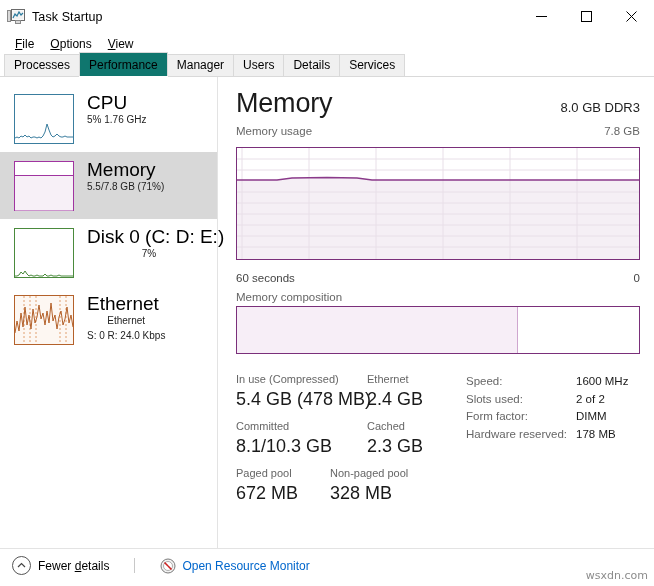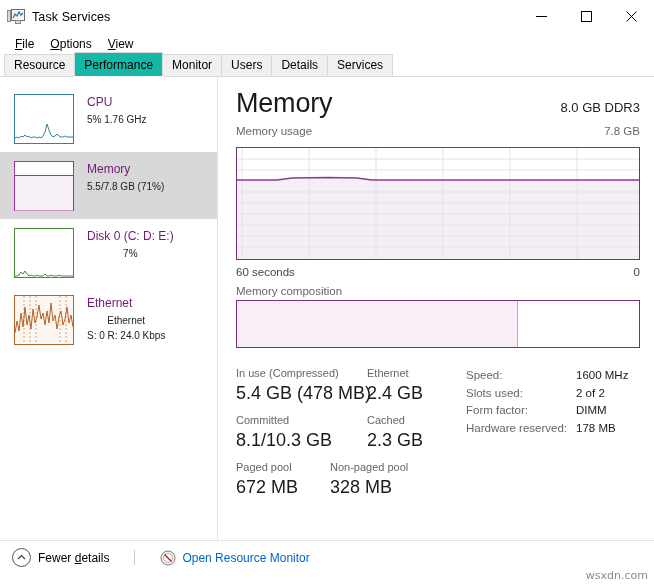--- a/index.html
+++ b/index.html
@@ -79,21 +79,21 @@
     border-bottom: none;
     background: #f0f0f0;
     color: #000;
     margin-right: -1px;
     line-height: 15px;
     cursor: default;
     position: relative;
     top: 0px;
   }
   .tab.active {
-    background: #14b8a6;
+    background: #0f766e;
     padding-top: 5px;
     margin-top: -2px;
     z-index: 3;
     border-color: #d9d9d9;
     box-shadow: 0 1px 0 0 #ffffff;
   }
 
   
   .content {
     display: flex;
@@ -123,23 +123,23 @@
     flex: 0 0 auto;
     margin-right: 13px;
     margin-top: 2px;
     position: relative;
     overflow: hidden;
     background: #ffffff;
   }
   .thumb svg { display: block; width: 100%; height: 100%; }
   .side-text { padding-top: 1px; min-width: 0; }
   .side-title {
-    font-size: 12px;
+    font-size: 19px;
     line-height: 19px;
-    color: #701a75;
+    color: #000000;
     white-space: nowrap;
   }
   .side-sub {
     font-size: 10px;
     line-height: 15px;
     color: #222;
     white-space: nowrap;
     text-align: center;
   }
 
@@ -185,21 +185,21 @@
     background: #ffffff;
     overflow: hidden;
   }
   .graph svg { display: block; width: 100%; height: 100%; }
 
   .axis-row {
     display: flex;
     justify-content: space-between;
     font-size: 11.5px;
     color: #444;
-    margin-top: 6px;
+    margin-top: 12px;
   }
 
   .comp-label {
     font-size: 11.5px;
     color: #666;
     margin-top: 7px;
     margin-bottom: 3px;
   }
   .compbar {
     height: 48px;
@@ -250,21 +250,21 @@
     display: flex;
     font-size: 11.5px;
     line-height: 17.5px;
   }
   .info-key { color: #666; width: 110px; flex: 0 0 auto; white-space: nowrap; }
   .info-val { color: #1a1a1a; white-space: nowrap; }
 
   
   .statusbar {
     position: absolute;
-    left: 0; right: 0; bottom: 12px;
+    left: 0; right: 0; bottom: 4px;
     height: 33px;
     border-top: 1px solid #e3e3e3;
     display: flex;
     align-items: center;
     padding-left: 12px;
     background: #ffffff;
     font-size: 12px;
     gap: 14px;
   }
   .fewer {
@@ -309,21 +309,21 @@
 <div class="titlebar">
   <span class="app-icon">
     <svg viewBox="0 0 18 18" width="18" height="18">
       <rect x="0.5" y="2.5" width="3" height="11" fill="#d9d9d9" stroke="#8a8a8a" stroke-width="1"></rect>
       <rect x="4.5" y="1.5" width="13" height="11" fill="#ffffff" stroke="#6a6a6a" stroke-width="1"></rect>
       <rect x="5.5" y="2.5" width="11" height="9" fill="#f2f2f2"></rect>
       <polyline points="6,10 8,6 10,8 12,4 14,7 16,5" fill="none" stroke="#2b7a9e" stroke-width="1.2"></polyline>
       <rect x="8.5" y="12.5" width="5" height="3" fill="#d9d9d9" stroke="#8a8a8a" stroke-width="1"></rect>
     </svg>
   </span>
-  <span class="title-text">Task Services</span>
+  <span class="title-text">Task Startup</span>
 
   <div class="wincontrols">
     <div class="wc">
       <svg width="11" height="11" viewBox="0 0 11 11">
           <line x1="0" y1="5.5" x2="11" y2="5.5" stroke="#000" stroke-width="1"></line>
         </svg>
     </div>
     <div class="wc">
       <svg width="11" height="11" viewBox="0 0 11 11">
           <rect x="0.5" y="0.5" width="10" height="10" fill="none" stroke="#000" stroke-width="1"></rect>
@@ -338,23 +338,23 @@
   </div>
 </div>
 
 <div class="menubar">
   <div class="menuitem"><u>F</u><span>ile</span></div>
   <div class="menuitem"><u>O</u><span>ptions</span></div>
   <div class="menuitem"><u>V</u><span>iew</span></div>
 </div>
 
 <div class="tabstrip">
-  <div class="tab">Resource</div>
+  <div class="tab">Processes</div>
   <div class="tab active">Performance</div>
-  <div class="tab">Monitor</div>
+  <div class="tab">Manager</div>
   <div class="tab">Users</div>
   <div class="tab">Details</div>
   <div class="tab">Services</div>
 </div>
 
 <div class="content">
 
   <div class="sidebar">
 
     <div class="side-item">

